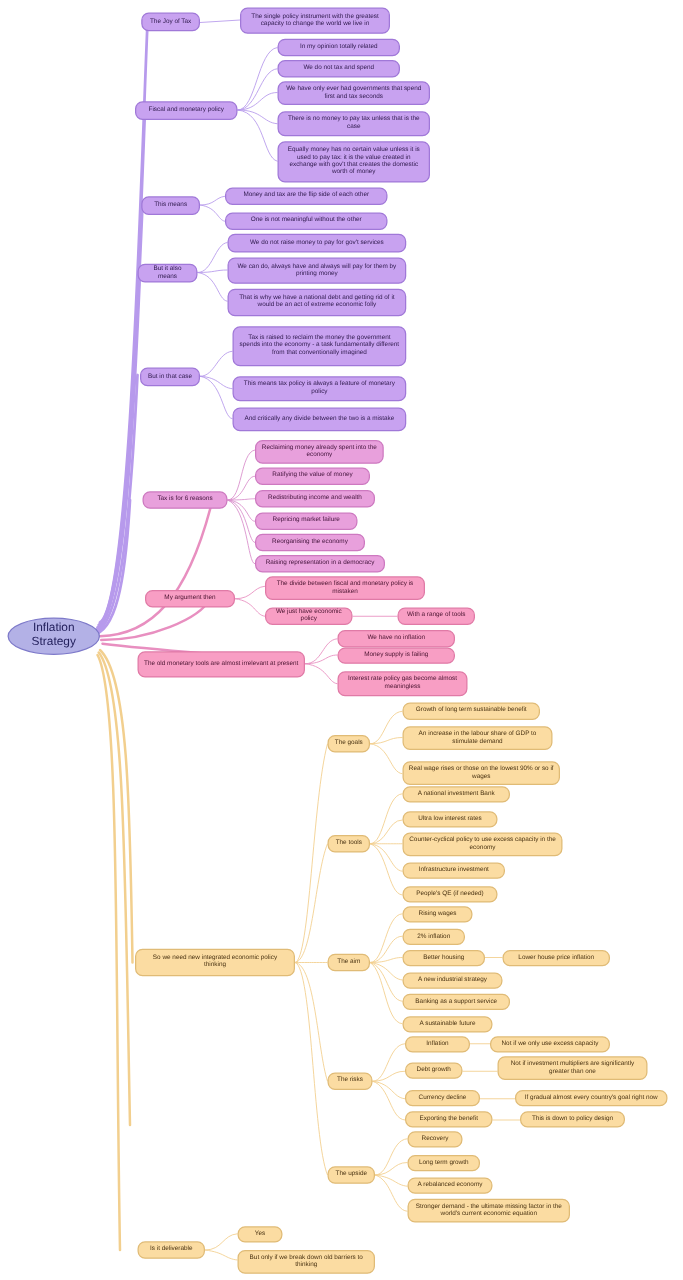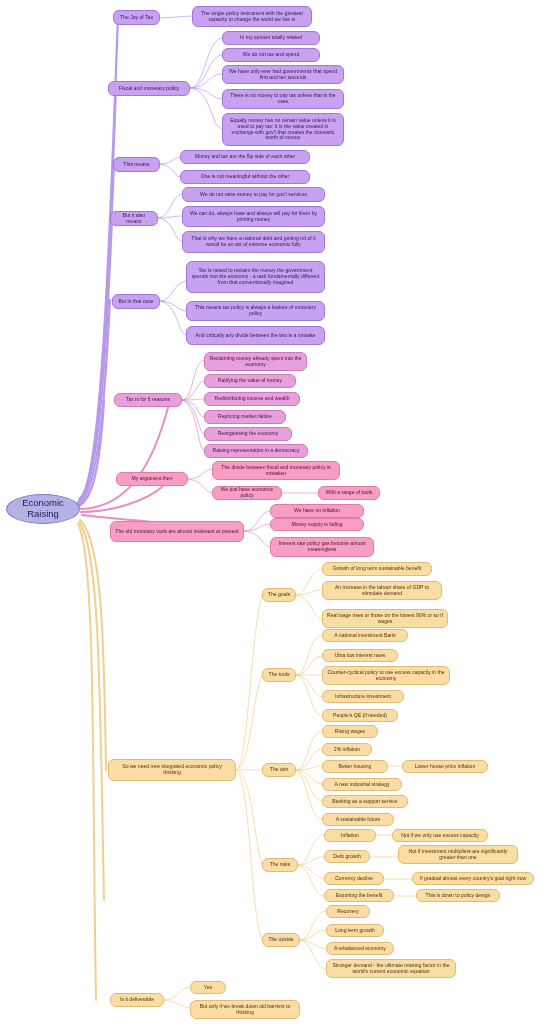--- a/index.html
+++ b/index.html
@@ -129,21 +129,21 @@
     <path d="M300,940 C314,940 314,930 326,930"></path>
     <path d="M300,940 C316,942 316,948 326,949"></path>
     <path d="M300,940 C314,944 314,968 326,969"></path>
 
     <path d="M164,1000 C178,1000 178,988 190,987"></path>
     <path d="M164,1000 C180,1002 180,1007 190,1008"></path>
   </g>
 </svg>
 
 <div class="node root" style="left:6px;top:494px;width:74px;height:30px;">
-  <span>Economic Raising</span>
+  <span>Inflation Strategy</span>
 </div>
 
 <div class="node purple" style="left:113px;top:10px;width:47px;height:15px;">
   <span>The Joy of Tax</span>
     </div>
 <div class="node purple" style="left:192px;top:6px;width:120px;height:21px;">
   <span>The single policy instrument with the greatest capacity to change the world we live in</span>
     </div>
 
 <div class="node purple" style="left:108px;top:81px;width:82px;height:15px;">

